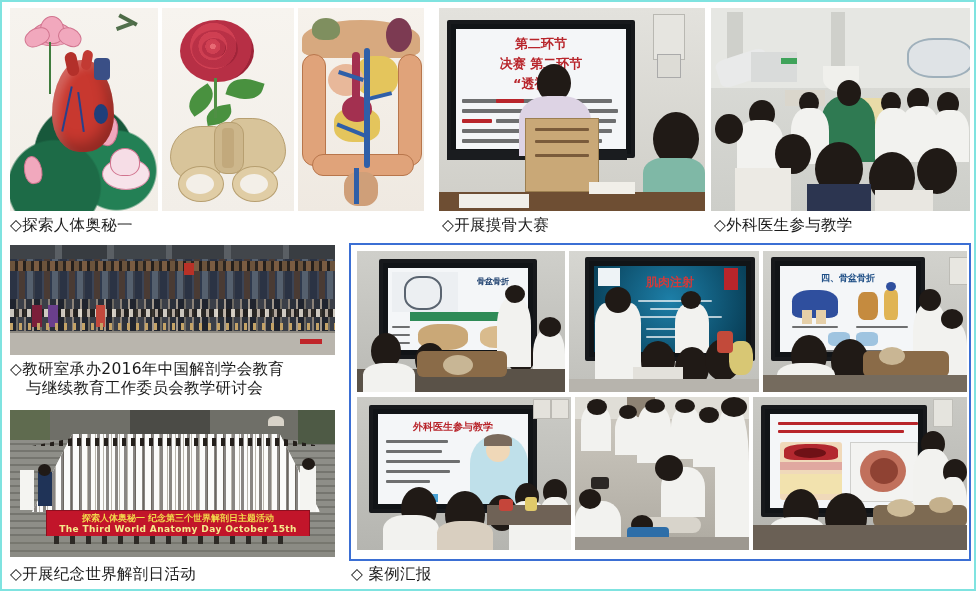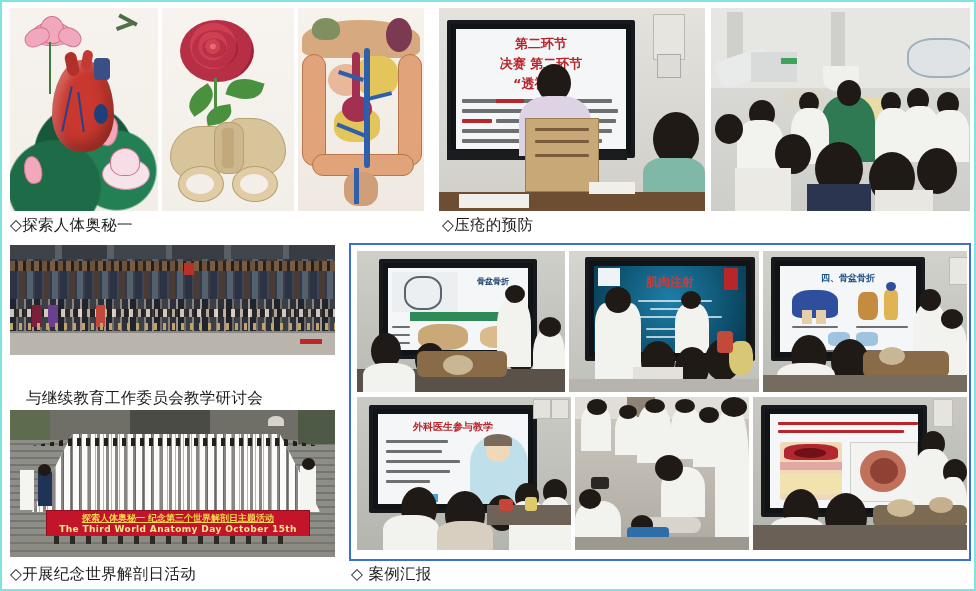--- a/index.html
+++ b/index.html
@@ -153,21 +153,21 @@
     <div style="position:absolute;left:86px;top:110px;width:72px;height:72px;background:#c9a877;border:1px solid #9c7f50;"></div>
     <div class="sl-line" style="left:96px;top:120px;width:54px;height:3px;background:rgba(70,40,20,.6);"></div>
     <div class="sl-line" style="left:96px;top:132px;width:54px;height:3px;background:rgba(70,40,20,.6);"></div>
     <div class="sl-line" style="left:96px;top:146px;width:54px;height:3px;background:rgba(70,40,20,.6);"></div>
     <div class="head" style="left:214px;top:104px;width:46px;height:54px;"></div>
     <div style="position:absolute;left:204px;top:150px;width:62px;height:50px;background:#7fb8a6;border-radius:30% 30% 0 0;"></div>
     <div style="position:absolute;left:0;top:184px;width:266px;height:19px;background:#6e4e33;"></div>
     <div style="position:absolute;left:20px;top:186px;width:70px;height:14px;background:#f1efe9;"></div>
     <div style="position:absolute;left:150px;top:174px;width:46px;height:12px;background:#f1efe9;"></div>
   </div>
-  <div class="cap" style="position:absolute;left:440px;top:214px;">◇压疮的预防</div>
+  <div class="cap" style="position:absolute;left:440px;top:214px;">◇开展摸骨大赛</div>
 
   <div class="ph" style="left:709px;top:6px;width:259px;height:203px;">
     <div class="room" style="background:linear-gradient(#dfe0dc,#cdcec9);"></div>
     <div style="position:absolute;left:0;top:0;width:259px;height:80px;background:#e6e7e3;"></div>
     <div style="position:absolute;left:16px;top:4px;width:16px;height:64px;background:#cfd0cb;"></div>
     <div style="position:absolute;left:120px;top:4px;width:14px;height:62px;background:#cfd0cb;"></div>
     <div style="position:absolute;left:112px;top:58px;width:36px;height:26px;background:#f0f0ec;border-radius:0 0 50% 50%;"></div>
     <div style="position:absolute;left:196px;top:30px;width:62px;height:36px;background:#dfe3e6;border-radius:40%;border:2px solid #9fb0bb;"></div>
     <div style="position:absolute;left:6px;top:46px;width:52px;height:28px;background:#e9eaea;border-radius:20%;transform:rotate(-18deg);"></div>
     <div style="position:absolute;left:40px;top:44px;width:46px;height:30px;background:#d9dbda;"></div>
@@ -188,20 +188,21 @@
     <div class="coat" style="left:26px;top:112px;width:46px;height:50px;"></div>
     <div class="head" style="left:4px;top:106px;width:28px;height:30px;"></div>
     <div class="head" style="left:64px;top:126px;width:36px;height:40px;"></div>
     <div class="head" style="left:104px;top:134px;width:48px;height:54px;"></div>
     <div class="head" style="left:158px;top:144px;width:46px;height:52px;"></div>
     <div class="head" style="left:206px;top:140px;width:40px;height:46px;"></div>
     <div style="position:absolute;left:96px;top:176px;width:64px;height:27px;background:#2c3550;"></div>
     <div style="position:absolute;left:24px;top:160px;width:56px;height:43px;background:#eceae4;"></div>
     <div style="position:absolute;left:164px;top:182px;width:58px;height:21px;background:#e9e7e1;"></div>
   </div>
+  <div class="cap" style="position:absolute;left:712px;top:214px;">◇外科医生参与教学</div>
 
   <div class="ph" style="left:8px;top:243px;width:325px;height:110px;">
     <div class="glass"></div>
     <div style="position:absolute;left:0;top:86px;width:325px;height:24px;background:#b9b5ad;"></div>
     <div style="position:absolute;left:0;top:82px;width:325px;height:6px;background:#8c8880;"></div>
     <div class="crowd" style="left:0;top:14px;width:325px;height:72px;
       background:
         repeating-linear-gradient(90deg,#2b3344 0 7px,#3c4455 7px 9px,#4a3b34 9px 15px,#2f3a4e 15px 17px,#55606e 17px 23px,#3a3f4a 23px 25px),
         linear-gradient(#2d3546,#333b4b);"></div>
     <div class="crowd" style="left:0;top:16px;width:325px;height:10px;
@@ -211,21 +212,22 @@
       background:repeating-linear-gradient(90deg,#20242e 0 6px,#6e6a63 6px 8px,#3b3f48 8px 14px,#8b8279 14px 16px,#2b303a 16px 22px,#a0968b 22px 24px);"></div>
     <div class="crowd" style="left:0;top:64px;width:325px;height:8px;
       background:repeating-linear-gradient(90deg,#e9e2d6 0 4px,#2a2723 4px 9px,#c9bcae 9px 12px,#201d1b 12px 17px);opacity:.85;"></div>
     <div style="position:absolute;left:22px;top:60px;width:10px;height:22px;background:#7b1f3a;"></div>
     <div style="position:absolute;left:38px;top:60px;width:10px;height:22px;background:#6a3f8c;"></div>
     <div style="position:absolute;left:86px;top:60px;width:9px;height:22px;background:#c2483c;"></div>
     <div style="position:absolute;left:0;top:78px;width:325px;height:7px;
       background:repeating-linear-gradient(90deg,#c4a367 0 3px,transparent 3px 9px);"></div>
     <div style="position:absolute;left:290px;top:94px;width:22px;height:5px;background:#c0252a;"></div>
   </div>
-  <div class="cap" style="position:absolute;left:24px;top:388px;font-family:Liberation Mono, monospace;">与继续教育工作委员会教学研讨会</div>
+  <div class="cap" style="position:absolute;left:8px;top:358px;">◇教研室承办2016年中国解剖学会教育</div>
+  <div class="cap" style="position:absolute;left:24px;top:377px;">与继续教育工作委员会教学研讨会</div>
 
   <div class="ph" style="left:8px;top:408px;width:325px;height:147px;">
     <div class="steps"></div>
     <div style="position:absolute;left:0;top:0;width:325px;height:30px;background:#6f6f68;"></div>
     <div style="position:absolute;left:120px;top:0;width:80px;height:24px;background:#4b4b46;"></div>
     <div style="position:absolute;left:0;top:0;width:40px;height:30px;background:#5f6b4f;"></div>
     <div style="position:absolute;left:288px;top:0;width:37px;height:34px;background:#4e5a45;"></div>
     <div style="position:absolute;left:258px;top:6px;width:16px;height:10px;background:#d8d3c8;border-radius:50% 50% 0 0;"></div>
     <div class="crowd" style="left:22px;top:24px;width:288px;height:78px;
       background:
@@ -237,21 +239,21 @@
       opacity:.55;clip-path:polygon(14% 0,86% 0,100% 100%,0 100%);"></div>
     <div class="crowd" style="left:22px;top:28px;width:288px;height:8px;
       background:repeating-linear-gradient(90deg,#241f1b 0 4px,transparent 4px 9px);
       clip-path:polygon(14% 0,86% 0,100% 100%,0 100%);"></div>
     <div style="position:absolute;left:28px;top:62px;width:14px;height:34px;background:#1f3357;"></div>
     <div class="head" style="left:28px;top:54px;width:13px;height:12px;"></div>
     <div style="position:absolute;left:290px;top:56px;width:16px;height:46px;background:#f4f4f1;"></div>
     <div class="head" style="left:292px;top:48px;width:13px;height:12px;"></div>
     <div style="position:absolute;left:10px;top:60px;width:14px;height:40px;background:#f4f4f1;"></div>
     <div class="banner" style="left:36px;top:100px;width:262px;height:26px;">
-      <div class="bn1" style="top:1px;font-size:9px;text-decoration:underline;">探索人体奥秘一 纪念第三个世界解剖日主题活动</div>
+      <div class="bn1" style="top:1px;font-size:9px;">探索人体奥秘一 纪念第三个世界解剖日主题活动</div>
       <div class="bn2" style="top:13px;font-size:9px;letter-spacing:.4px;">The Third World Anatomy Day October 15th</div>
     </div>
     <div style="position:absolute;left:0;top:126px;width:325px;height:21px;background:
       repeating-linear-gradient(#8b8b84 0 6px,#77776f 6px 8px);"></div>
     <div style="position:absolute;left:44px;top:126px;width:240px;height:8px;
       background:repeating-linear-gradient(90deg,#2d2a26 0 5px,transparent 5px 16px);"></div>
   </div>
   <div class="cap" style="position:absolute;left:8px;top:563px;">◇开展纪念世界解剖日活动</div>
 
   <div class="frameblue" style="left:347px;top:241px;width:622px;height:318px;">

